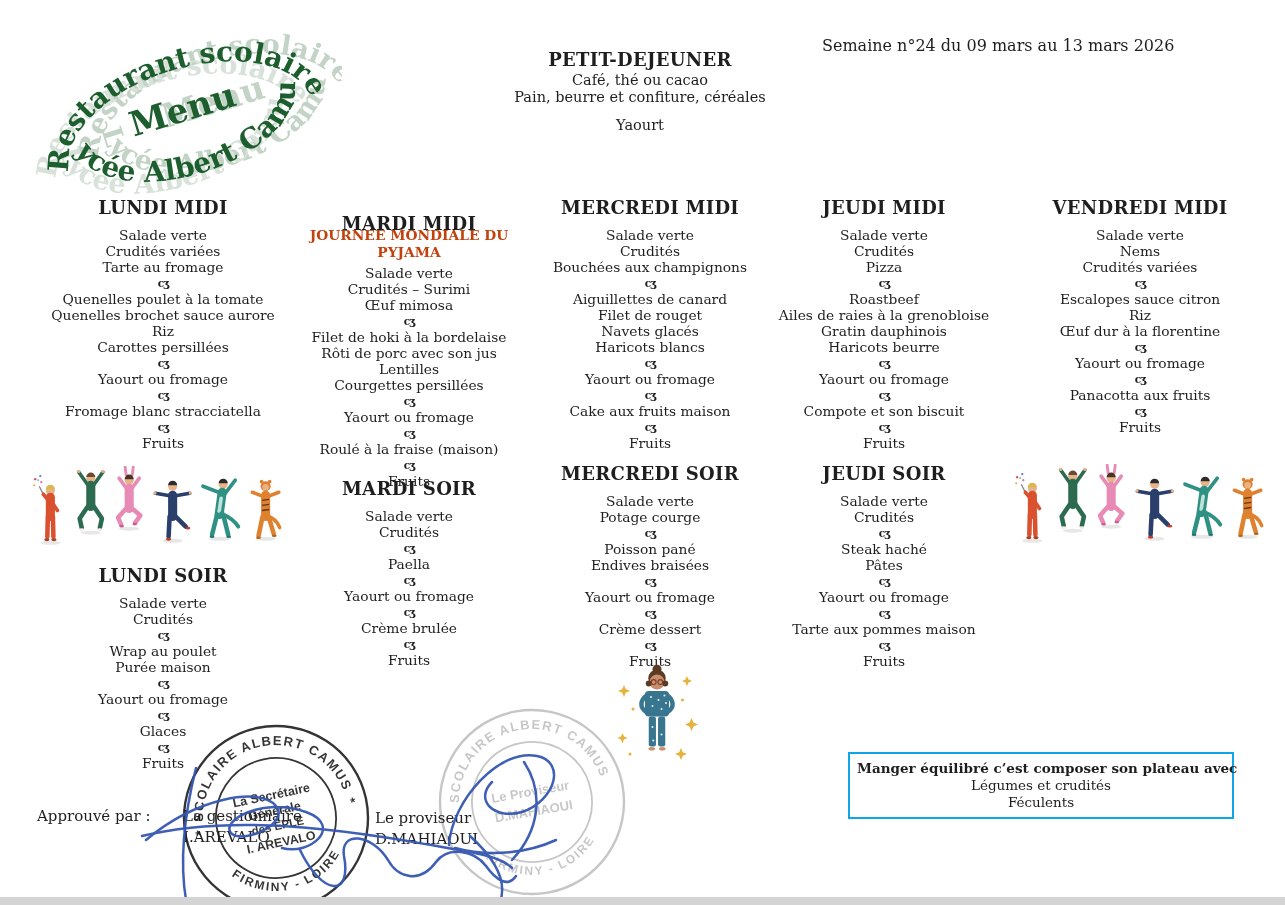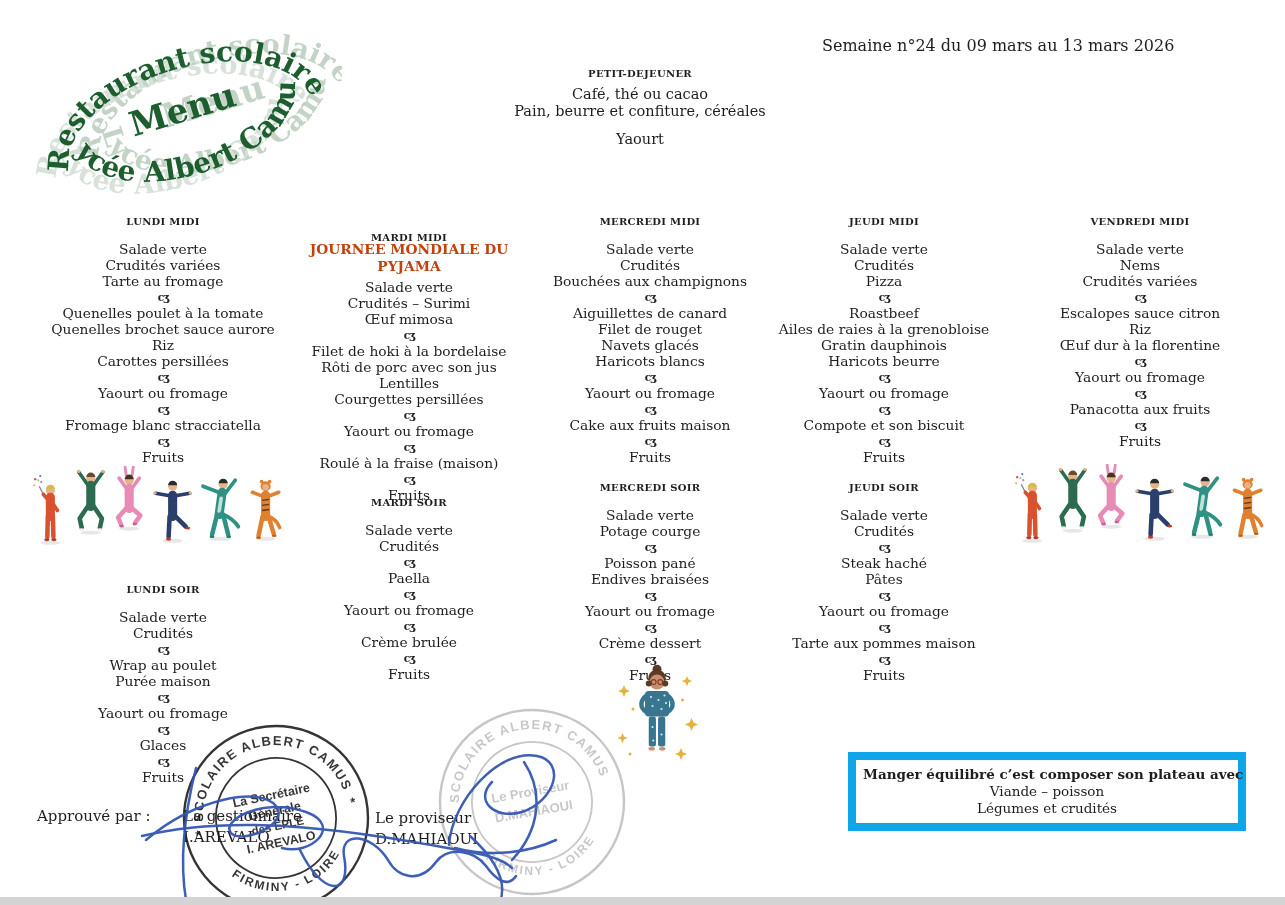--- a/index.html
+++ b/index.html
@@ -9,36 +9,36 @@
   }
   
   .logo { position:absolute; left:20px; top:8px; width:322px; height:188px; }
   
   .bfast { position:absolute; left:455px; top:52px; width:370px; text-align:center; font-size:14.5px; line-height:16.5px; }
   .bfast .hdr { margin-bottom:4px; }
   
   .week { position:absolute; left:822px; top:36px; font-size:16px; }
   
   .col { position:absolute; width:260px; text-align:center; font-size:13.8px; line-height:16px; }
-  .hdr { font-weight:700; font-size:10px; line-height:16px; letter-spacing:.3px; margin-bottom:11px;margin-top:14px; }
+  .hdr { font-weight:700; font-size:18px; line-height:16px; letter-spacing:.3px; margin-bottom:11px; }
   .mline { white-space:nowrap; }
   .orn { font-size:10.5px; font-weight:700; letter-spacing:-1px; line-height:16px; }
   .blank { height:12px; }
   .sub { color:#c2410c; font-weight:700; font-size:13.8px; line-height:17px; margin:-6px 0 4px; }
   .sub .mline { font-weight:700; }
   
   .dancersL { position:absolute; left:30px;  top:466px; width:258px; height:96px; }
   .dancersR { position:absolute; left:1012px; top:464px; width:258px; height:96px; }
   .girl     { position:absolute; left:612px; top:664px; width:90px; height:108px; }
   
   .ftext { position:absolute; font-size:15px; line-height:21px; }
   .stamp1 { position:absolute; left:168px; top:722px; width:216px; height:190px; }
   .stamp2 { position:absolute; left:424px; top:706px; width:216px; height:190px; opacity:.25; }
   .sigs { position:absolute; left:0; top:0; width:1285px; height:905px; pointer-events:none; }
-  .ibox { position:absolute; left:848px; top:752px; width:368px; border:8px solid #0ea5e9; text-align:center; padding:5px 7px 7px; }
+  .ibox { position:absolute; left:848px; top:752px; width:368px; border:2px solid #0ea5e9; text-align:center; padding:5px 7px 7px; }
   .ibox .t { font-weight:700; font-size:13.5px; line-height:18px; white-space:nowrap; }
   .ibox .mline { font-size:13.5px; line-height:16.5px; }
   .strip { position:absolute; left:0; right:0; bottom:0; height:8px; background:#d4d4d4; }
 </style>
 </head>
 <body>
 
 <div id="page">
 
   <svg class="logo" viewBox="0 0 320 185">
@@ -442,19 +442,19 @@
         <path d="M 449,845 C 452,800 500,748 537,756 C 566,762 556,800 522,812 C 494,820 474,800 492,782"></path>
         <path d="M 524,762 C 544,792 540,830 512,860"></path>
         <path d="M 455,848 C 492,858 530,852 556,840"></path>
       </g>
     </g>
   </svg>
 
   <div class="ibox">
     <div class="t">Manger équilibré c’est composer son plateau avec</div>
     <div>
-        <div class="mline">Viande – poisson</div>
         <div class="mline">Légumes et crudités</div>
+        <div class="mline">Féculents</div>
       </div>
   </div>
 
   <div class="strip"></div>
 </div>
 
 </body></html>

